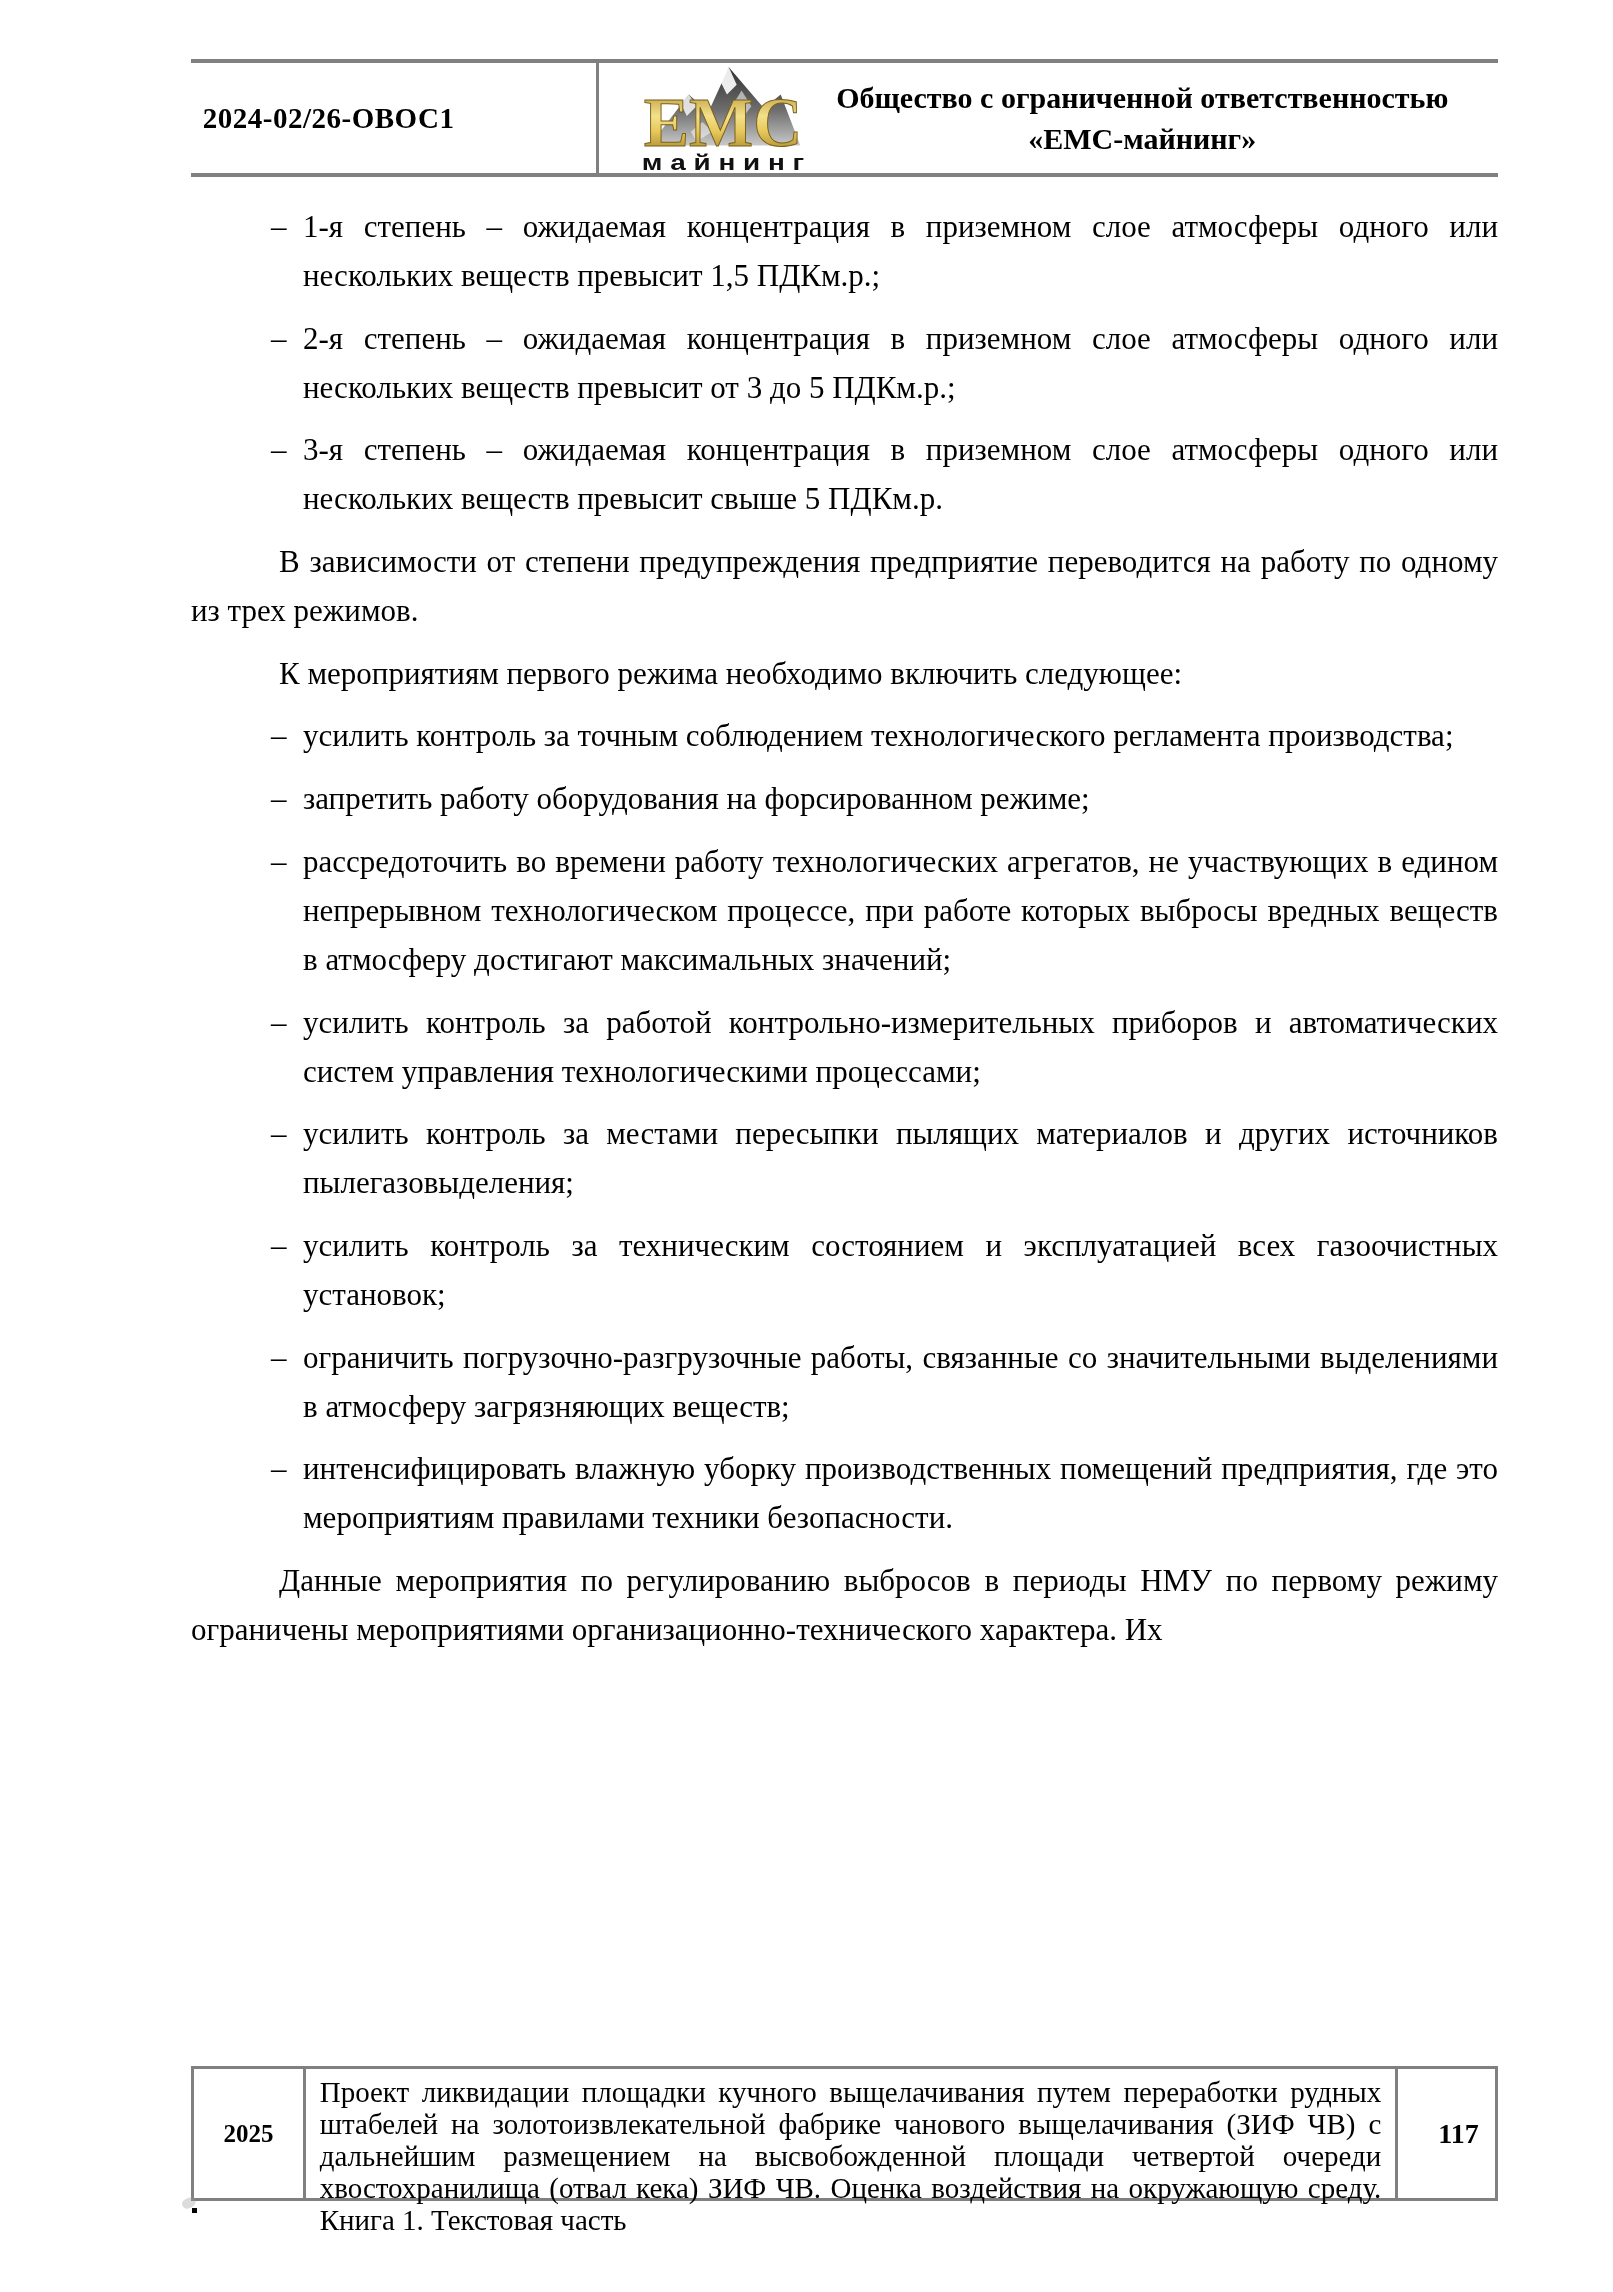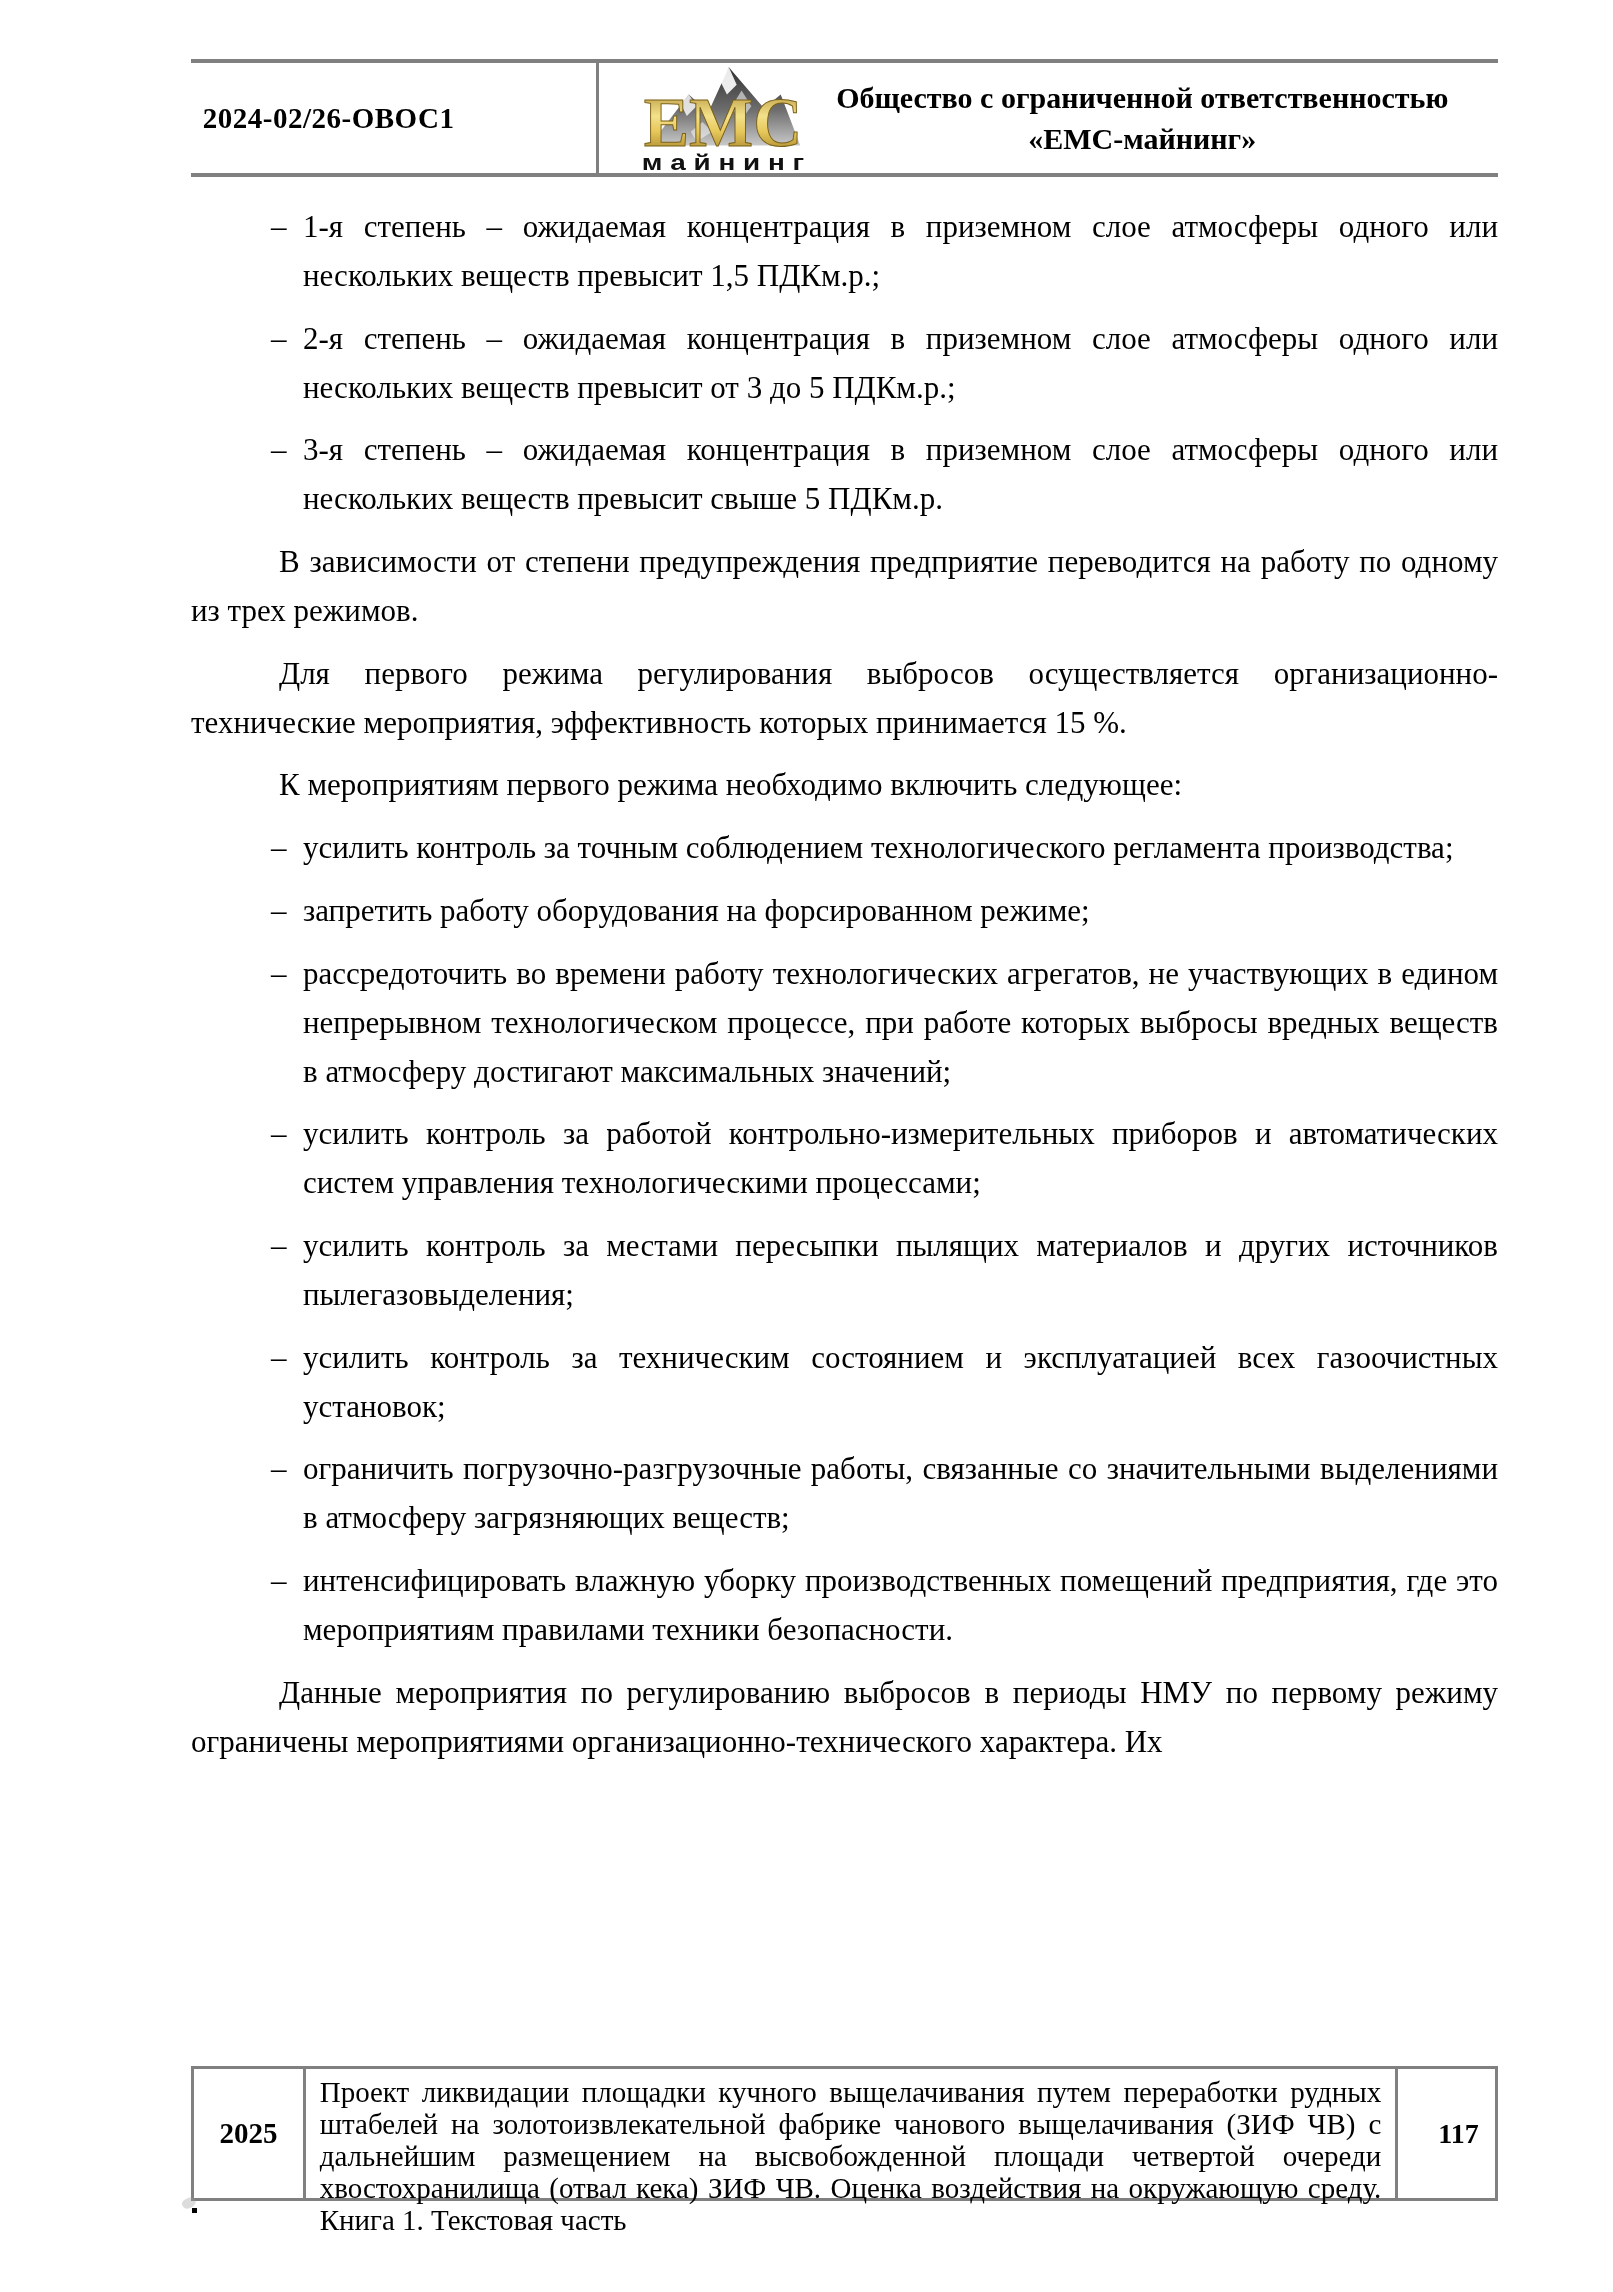--- a/index.html
+++ b/index.html
@@ -55,21 +55,21 @@
   
   .footer-table {
     position:absolute; left:191px; top:2066px; width:1307px; height:135px;
     border:3.9px solid #808080;
     display:flex;
   }
   .footer-year {
     flex:0 0 112px;
     border-right:3.9px solid #808080;
     display:flex; align-items:center; justify-content:center;
-    font-weight:bold; font-size:29px;
+    font-weight:bold; font-size:25px;
   }
   .footer-project {
     flex:1;
     border-right:3.9px solid #808080;
     padding:6.9px 13.7px 3.9px 13.7px;
     font-size:29px; line-height:32px;
     text-align:justify;
     display:block;
   }
   .footer-page {
@@ -141,21 +141,20 @@
     <div class="li">
       <span class="marker">–</span>
       <span>2-я степень – ожидаемая концентрация в приземном слое атмосферы одного или нескольких веществ превысит от 3 до 5 ПДКм.р.;</span>
     </div>
     <div class="li">
       <span class="marker">–</span>
       <span>3-я степень – ожидаемая концентрация в приземном слое атмосферы одного или нескольких веществ превысит свыше 5 ПДКм.р.</span>
     </div>
 
     <p class="para indent">В зависимости от степени предупреждения предприятие переводится на работу по одному из трех режимов.</p>
-    <p class="para indent">Для первого режима регулирования выбросов осуществляется организационно-технические мероприятия, эффективность которых принимается 15 %.</p>
     <p class="para indent">К мероприятиям первого режима необходимо включить следующее:</p>
 
     <div class="li">
       <span class="marker">–</span>
       <span>усилить контроль за точным соблюдением технологического регламента производства;</span>
     </div>
     <div class="li">
       <span class="marker">–</span>
       <span>запретить работу оборудования на форсированном режиме;</span>
     </div>

